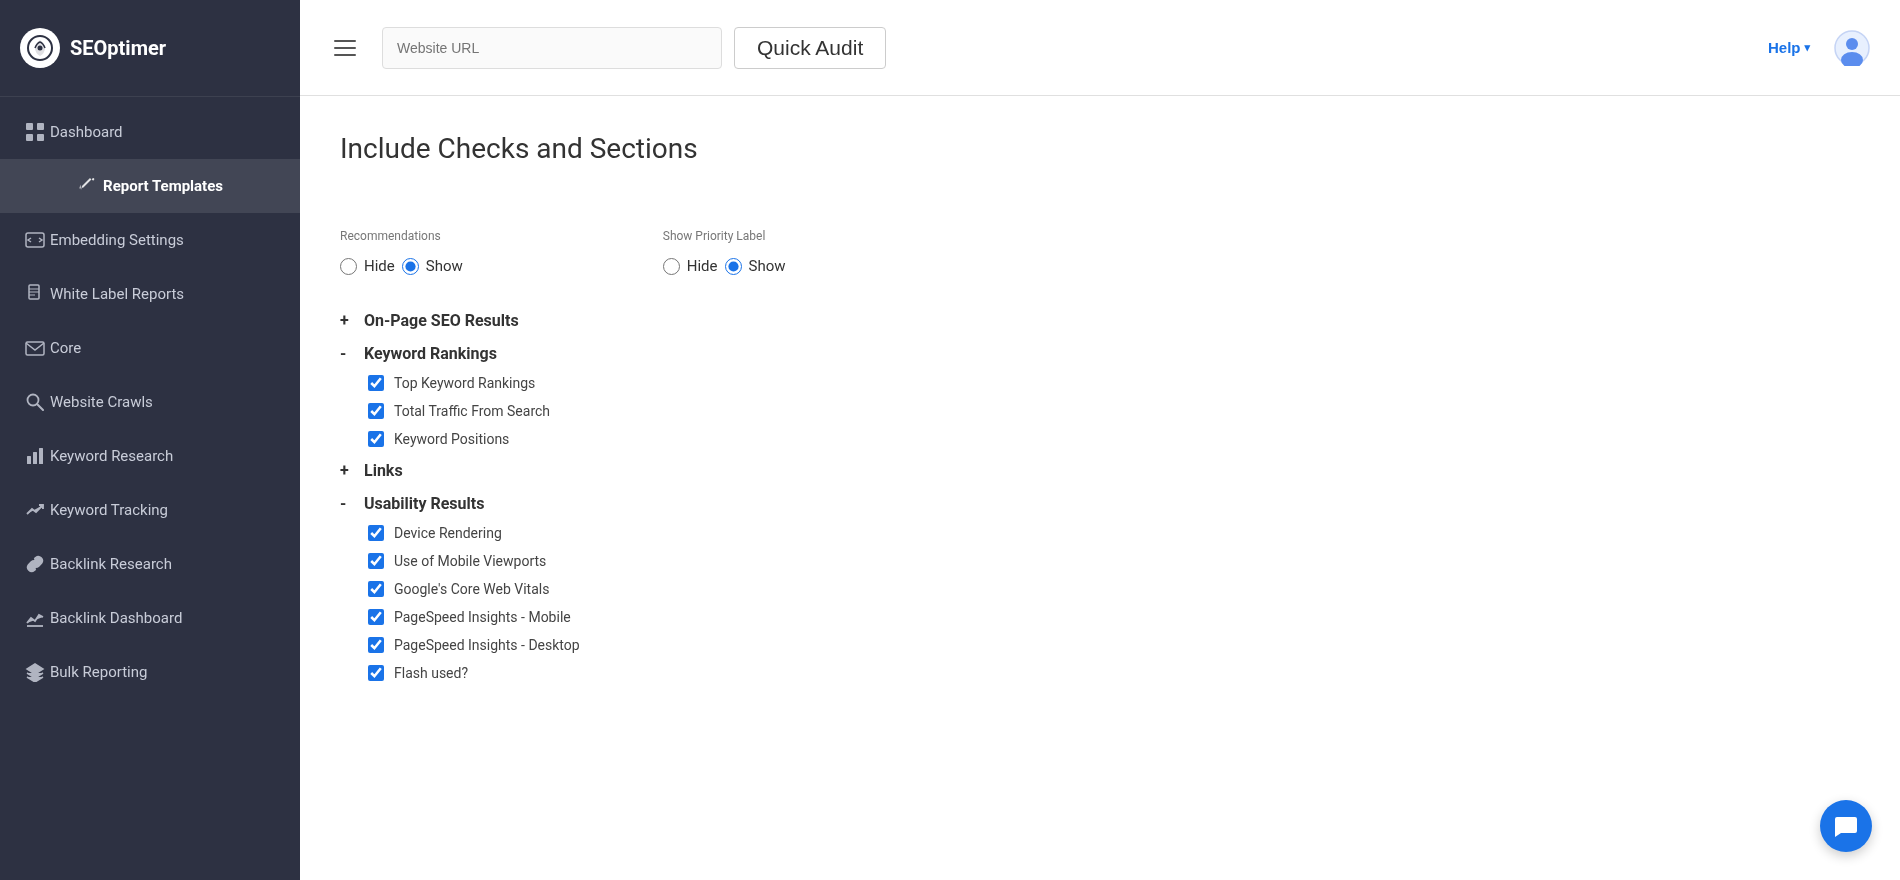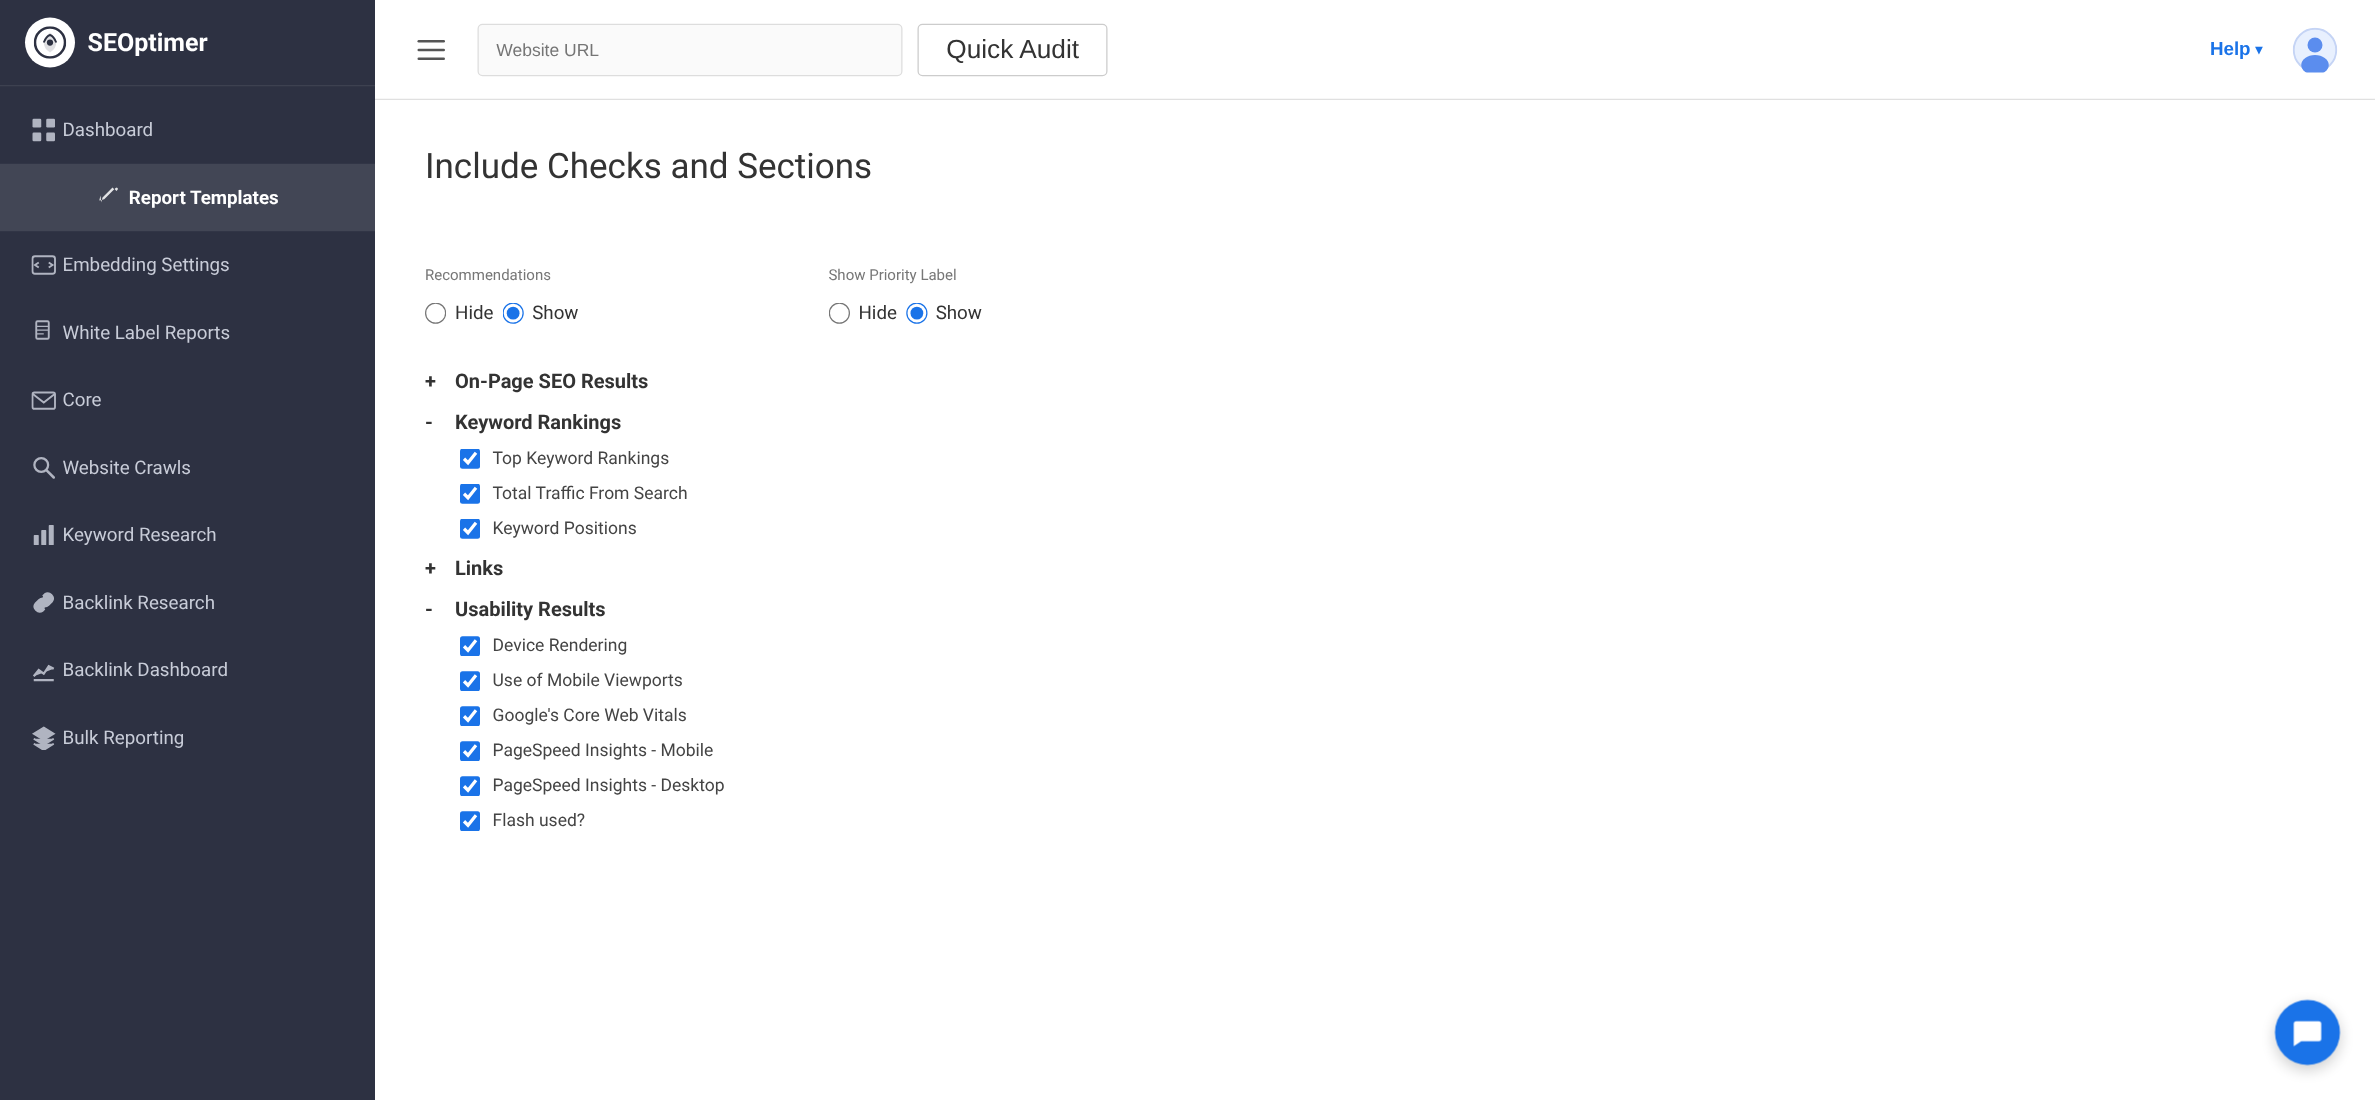--- a/index.html
+++ b/index.html
@@ -12,21 +12,21 @@
       background: #2d3142;
       color: #fff;
       display: flex;
       flex-direction: column;
       height: 100%;
       overflow-y: auto;
     }
     .sidebar-logo {
       display: flex;
       align-items: center;
-      padding: 14px 20px;
+      padding: 28px 20px;
       gap: 10px;
       border-bottom: 1px solid rgba(255,255,255,0.08);
     }
     .logo-icon {
       width: 40px;
       height: 40px;
       background: #fff;
       border-radius: 50%;
       display: flex;
       align-items: center;
@@ -80,21 +80,21 @@
       flex-direction: column;
       height: 100%;
       overflow: hidden;
     }
 
     
     .header {
       background: #fff;
       border-bottom: 1px solid #e0e0e0;
       padding: 0 28px;
-      height: 80px;
+      height: 96px;
       display: flex;
       align-items: center;
       gap: 12px;
       flex-shrink: 0;
     }
     .hamburger-btn {
       background: none;
       border: none;
       cursor: pointer;
       padding: 6px;
@@ -352,20 +352,29 @@
       <span class="icon">
         <svg class="svg-icon" viewBox="0 0 20 20" fill="currentColor">
           <rect x="2" y="10" width="4" height="8" rx="0.5"></rect>
           <rect x="8" y="6" width="4" height="12" rx="0.5"></rect>
           <rect x="14" y="2" width="4" height="16" rx="0.5"></rect>
         </svg>
       </span>
       <span>Keyword Research</span>
     </div>
 
+    <div class="sidebar-item">
+      <span class="icon">
+        <svg class="svg-icon" viewBox="0 0 20 20" fill="none" stroke="currentColor" stroke-width="1.8">
+          <polyline points="2,14 7,9 11,12 18,5"></polyline>
+          <polyline points="14,5 18,5 18,9"></polyline>
+        </svg>
+      </span>
+      <span>Keyword Tracking</span>
+    </div>
 
     <div class="sidebar-item">
       <span class="icon">
         <svg class="svg-icon" viewBox="0 0 20 20" fill="none" stroke="currentColor" stroke-width="1.8">
           <path d="M8 12a4 4 0 005.6 0l2.8-2.8a4 4 0 00-5.6-5.6L9.4 5"></path>
           <path d="M12 8a4 4 0 00-5.6 0L3.6 10.8a4 4 0 005.6 5.6l1.4-1.4"></path>
         </svg>
       </span>
       <span>Backlink Research</span>
     </div>

